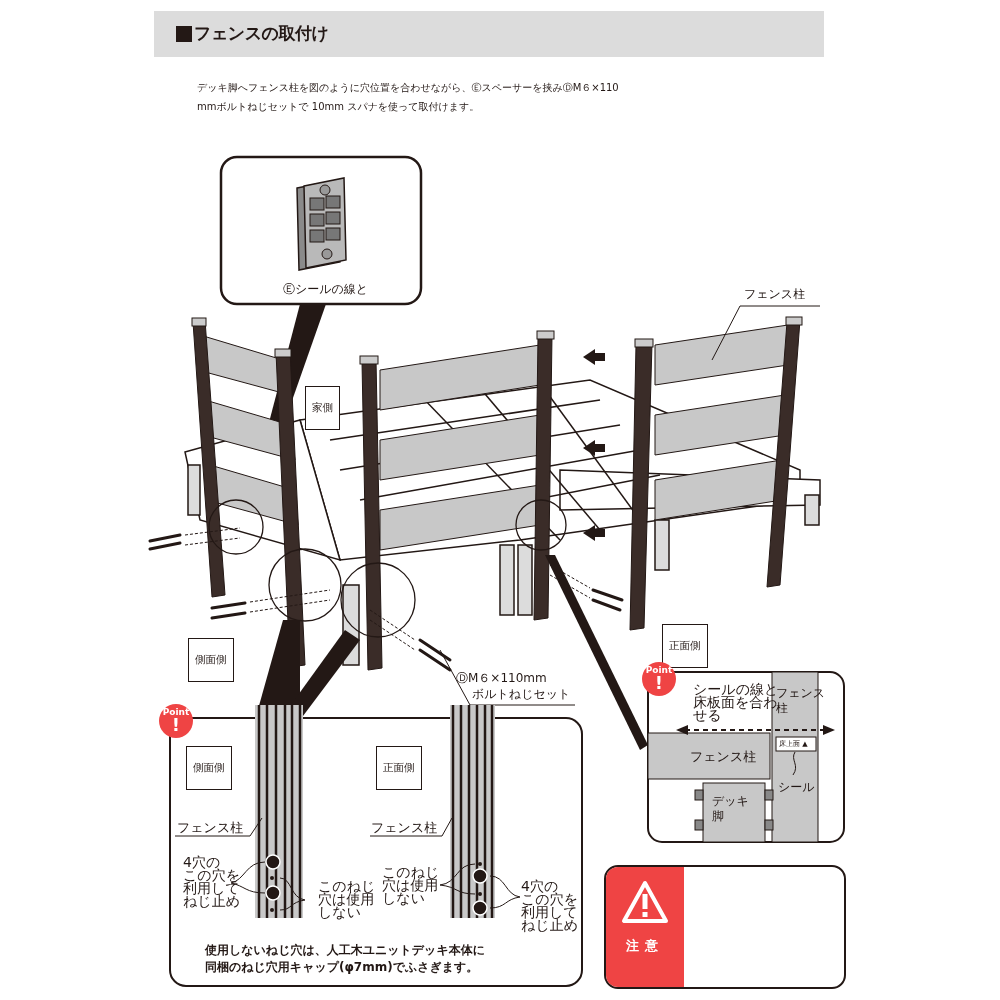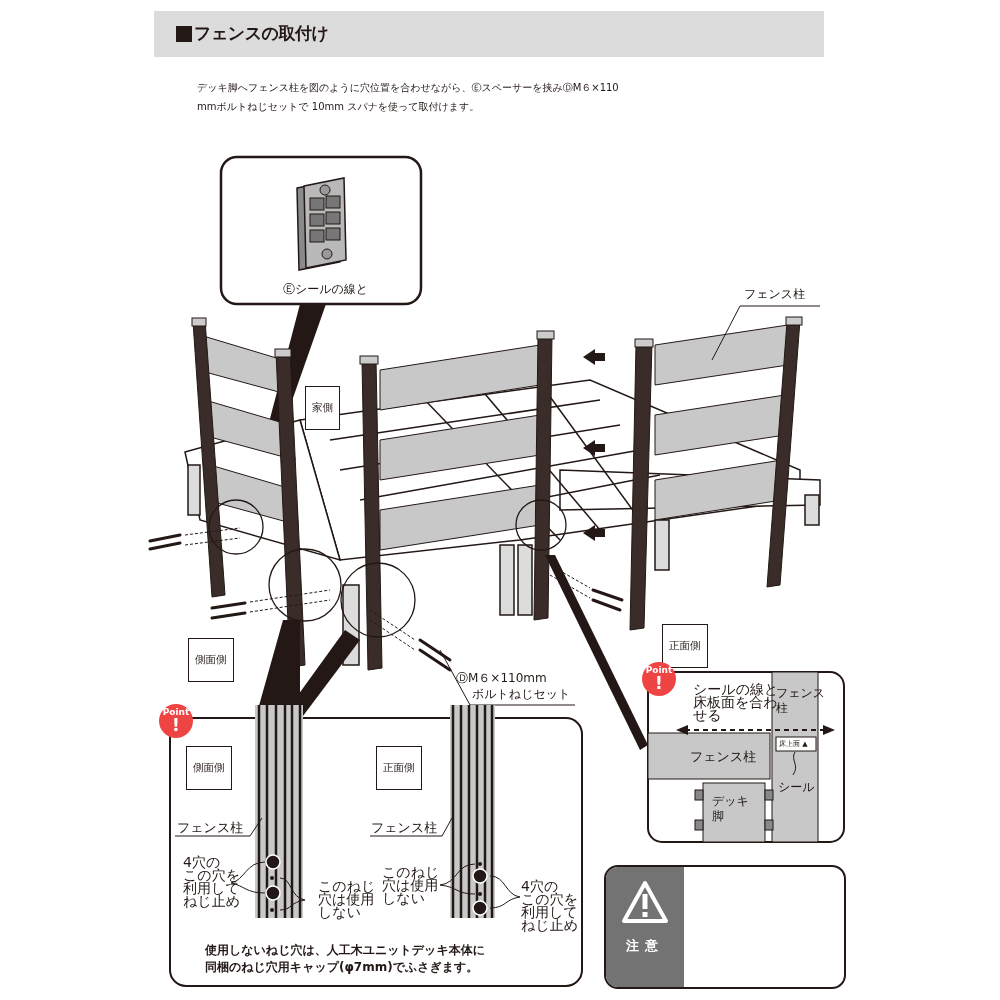--- a/index.html
+++ b/index.html
@@ -13,21 +13,21 @@
   .svg-layer { left:0; top:0; }
   .box-label { font-size:10.5px; border:1.3px solid #231815; background:#fff; padding:14px 6px; }
   .lbl { font-size:14px; line-height:13px; white-space:nowrap; }
   .lbl-md { font-size:12px; line-height:15px; white-space:nowrap; }
   .point-badge { width:34px; height:34px; border-radius:50%; background:#ef4444; color:#fff;
                  font-size:9px; font-weight:bold; text-align:center; }
   .point-badge .pt { display:block; margin-top:3px; line-height:10px; }
   .point-badge .ex { display:block; font-size:17px; line-height:17px; font-weight:bold; }
   .caution-box { left:604px; top:865px; width:238px; height:120px; border:2.5px solid #231815;
                  border-radius:14px; overflow:hidden; background:#fff; }
-  .caution-left { position:absolute; left:0; top:0; width:78px; height:100%; background:#737373; color:#fff; }
+  .caution-left { position:absolute; left:0; top:0; width:78px; height:100%; background:#ef4444; color:#fff; }
   .caution-text { position:absolute; left:84px; top:8px; width:152px; font-size:12.5px; line-height:17px; font-weight:bold; }
   .caution-label { position:absolute; left:0; width:78px; top:70px; text-align:center; font-size:13px; font-weight:bold; letter-spacing:6px; }
 </style>
 </head>
 <body>
 
 <div class="abs header-bar"></div>
 <div class="abs header-sq"></div>
 <div class="abs header-title">フェンスの取付け</div>
 

